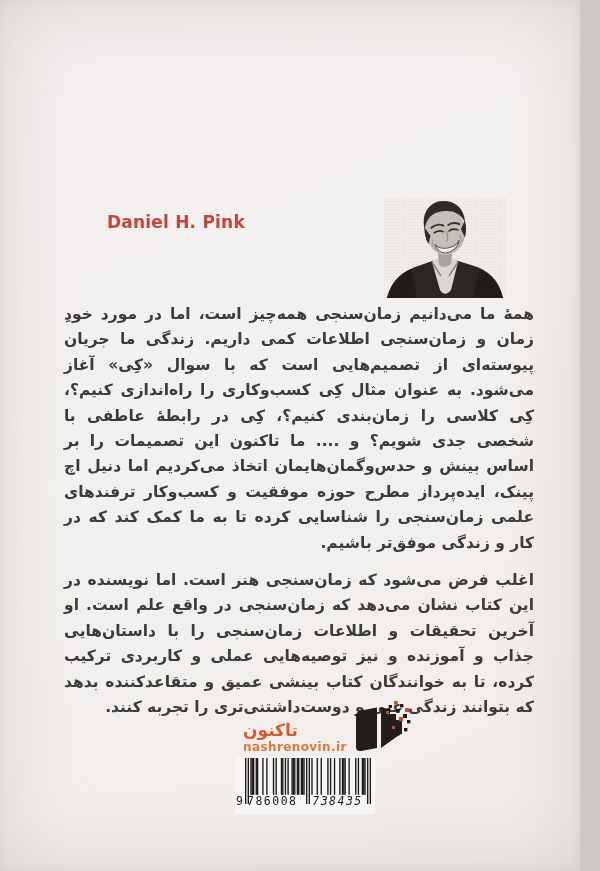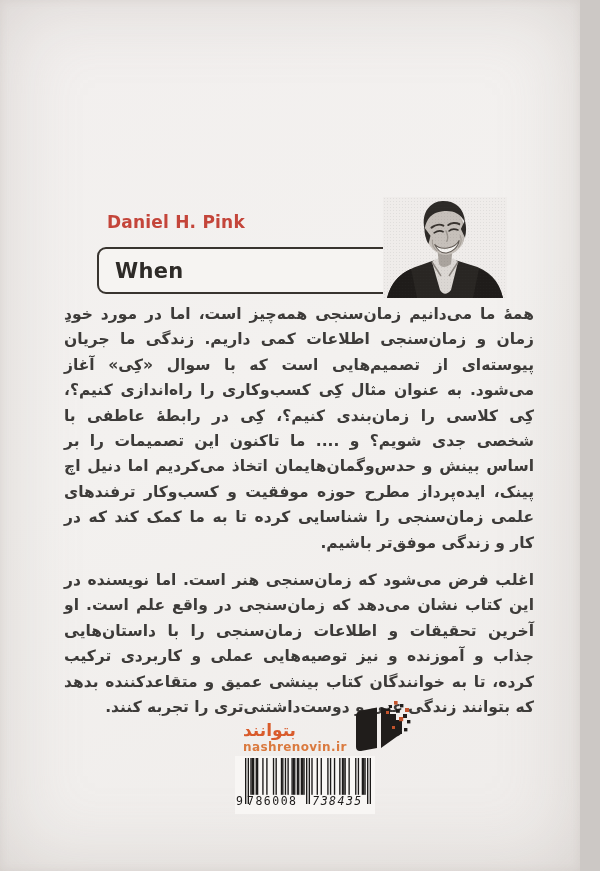--- a/index.html
+++ b/index.html
@@ -50,23 +50,20 @@
   .bd-left{left:12px;width:53px;letter-spacing:1.5px;}
   .bd-right{left:76px;width:53px;text-align:center;letter-spacing:1.5px;font-style:italic;}
 </style>
 </head>
 <body>
 
 <div class="cover">
 
   <div class="author">Daniel H. Pink</div>
 
-  <div class="title-box">
-    <span class="title">When</span>
-  </div>
 
   <div class="photo">
     <svg width="124" height="101" viewBox="0 0 124 101">
       <defs>
         <pattern id="ht" width="3" height="3" patternUnits="userSpaceOnUse">
           <circle cx="1.5" cy="1.5" r="0.55" fill="#4a4542" opacity="0.10"></circle>
         </pattern>
       </defs>
       <rect width="124" height="101" fill="#efecea"></rect>
 
@@ -102,21 +99,21 @@
     </svg>
   </div>
 
   <div class="copy">
     <p>همهٔ ما می‌دانیم زمان‌سنجی همه‌چیز است، اما در مورد خودِ زمان و زمان‌سنجی اطلاعات کمی داریم. زندگی ما جریان پیوسته‌ای از تصمیم‌هایی است که با سوال «کِی» آغاز می‌شود. به عنوان مثال کِی کسب‌وکاری را راه‌اندازی کنیم؟، کِی کلاسی را زمان‌بندی کنیم؟، کِی در رابطهٔ عاطفی با شخصی جدی شویم؟ و .... ما تاکنون این تصمیمات را بر اساس بینش و حدس‌وگمان‌هایمان اتخاذ می‌کردیم اما دنیل اچ پینک، ایده‌پرداز مطرح حوزه موفقیت و کسب‌وکار ترفندهای علمی زمان‌سنجی را شناسایی کرده تا به ما کمک کند که در کار و زندگی موفق‌تر باشیم.</p>
     <p>اغلب فرض می‌شود که زمان‌سنجی هنر است. اما نویسنده در این کتاب نشان می‌دهد که زمان‌سنجی در واقع علم است. او آخرین تحقیقات و اطلاعات زمان‌سنجی را با داستان‌هایی جذاب و آموزنده و نیز توصیه‌هایی عملی و کاربردی ترکیب کرده، تا به خوانندگان کتاب بینشی عمیق و متقاعدکننده بدهد که بتوانند زندگی غنی و دوست‌داشتنی‌تری را تجربه کنند.</p>
   </div>
 
   <div class="publisher">
     <div class="pub-text">
-      <span class="pub-name">بتوانند</span>
+      <span class="pub-name">تاکنون</span>
       <span class="pub-site">nashrenovin.ir</span>
     </div>
     <svg width="62" height="60" viewBox="0 0 62 60">
 
       <path d="M6,16 C6,13 8,11 11,10.5 L27,7.5 L27,48 L11,51 C8,51.5 6,50 6,47 Z" fill="#201d1b"></path>
 
       <path d="M31,7.5 L40,9 L40,14 L46,14 L46,20 L52,20 L52,30 C52,33.5 50,35.5 47,36.5 L31,48 Z" fill="#201d1b"></path>
 
       <rect x="44" y="1" width="3.6" height="3.6" fill="#c3532c"></rect>
       <rect x="50" y="4" width="3.4" height="3.4" fill="#201d1b"></rect>

